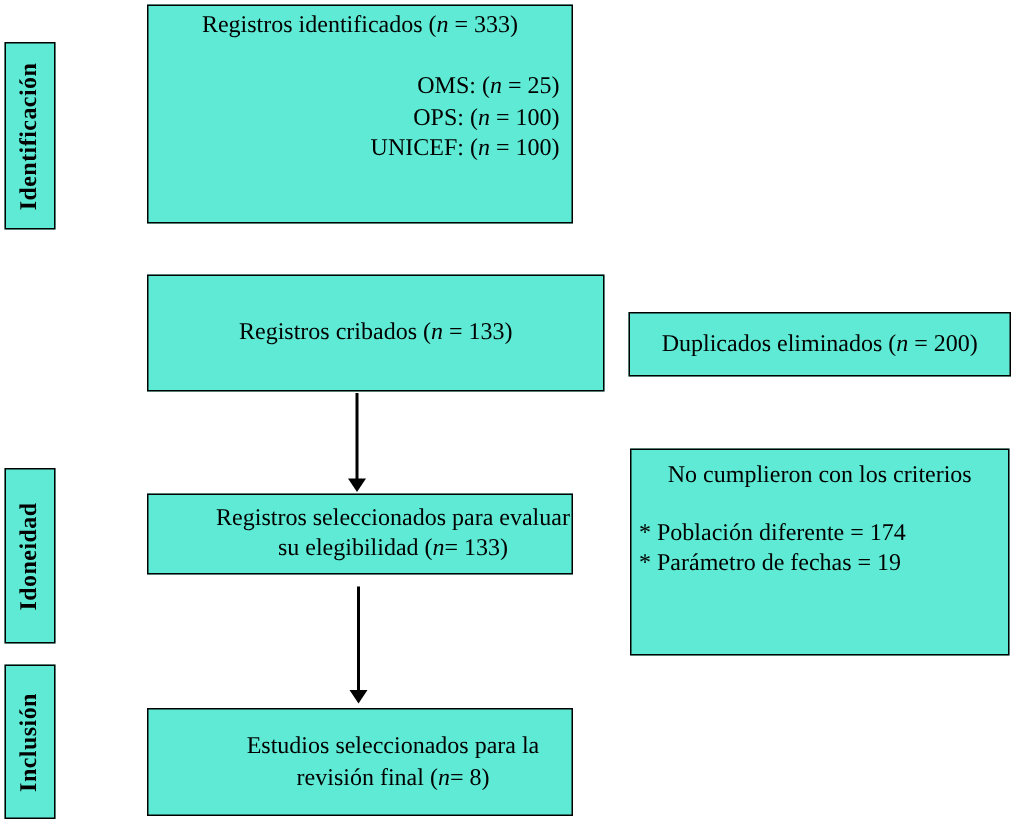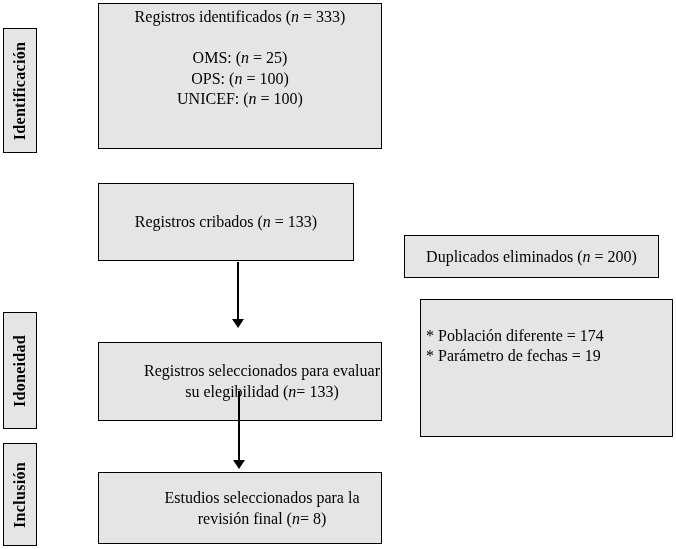--- a/index.html
+++ b/index.html
@@ -10,21 +10,21 @@
     background: #ffffff;
     font-family: "Liberation Serif", "DejaVu Serif", serif;
     font-size: 16px;
     color: #000;
     overflow: hidden;
   }
   .box {
     position: absolute;
     border: 1.5px solid #000;
     box-sizing: border-box;
-    background: #e5e5e5;
+    background: #5eead4;
   }
   .vcenter {
     display: flex;
     flex-direction: column;
     align-items: center;
     justify-content: center;
     text-align: center;
   }
   .stage {
     display: flex;
@@ -42,24 +42,24 @@
   #stage-idoneidad      { left: 3px;  top: 312px; width: 34px; height: 117px; }
   #stage-inclusion      { left: 3px;  top: 443px; width: 34px; height: 103px; }
   
   #box-identified {
     left: 98px; top: 3px; width: 284px; height: 146px;
     padding: 3px 8px 0 8px;
     line-height: 20.5px;
   }
   #box-identified .box-title { text-align: center; }
   #box-identified .blank-line { height: 20.5px; }
-  #box-identified .source-line { text-align: center; }
-  #box-screened    { left: 98px;  top: 183px; width: 256px; height: 78px; }
-  #box-duplicates  { left: 404px; top: 208px; width: 255px; height: 43px; margin-top: 27px; }
-  #box-eligibility { left: 98px;  top: 342px; width: 284px; height: 79px; line-height: 20.5px; padding-left: 44px; }
+  #box-identified .source-line { text-align: right; }
+  #box-screened    { left: 98px;  top: 183px; width: 305px; height: 78px; }
+  #box-duplicates  { left: 419px; top: 208px; width: 255px; height: 43px; }
+  #box-eligibility { left: 98px;  top: 329px; width: 284px; height: 54px; line-height: 20.5px; padding-left: 44px; }
   #box-excluded {
     left: 420px; top: 299px; width: 253px; height: 138px;
     padding: 7px 5px 0 5px;
     line-height: 20px;
   }
   #box-excluded .centered-line { text-align: center; }
   #box-excluded .blank-line { height: 19px; }
   #box-excluded .reason-line { text-align: left; }
   #box-included    { left: 98px;  top: 472px; width: 284px; height: 72px; line-height: 21px; padding-left: 44px; }
   
@@ -113,20 +113,21 @@
 
   <div class="arrow-line" id="arrow1-line"></div>
   <div class="arrow-head" id="arrow1-head"></div>
 
   <div class="box vcenter" id="box-eligibility">
     <div>Registros seleccionados para evaluar</div>
     <div>su elegibilidad (<i>n</i>= 133)</div>
   </div>
 
   <div class="box" id="box-excluded">
+    <div class="centered-line">No cumplieron con los criterios</div>
     <div class="blank-line"></div>
     <div class="reason-line">* Población diferente = 174</div>
     <div class="reason-line">* Parámetro de fechas = 19</div>
   </div>
 
   <div class="arrow-line" id="arrow2-line"></div>
   <div class="arrow-head" id="arrow2-head"></div>
 
   <div class="box vcenter" id="box-included">
     <div>Estudios seleccionados para la</div>

